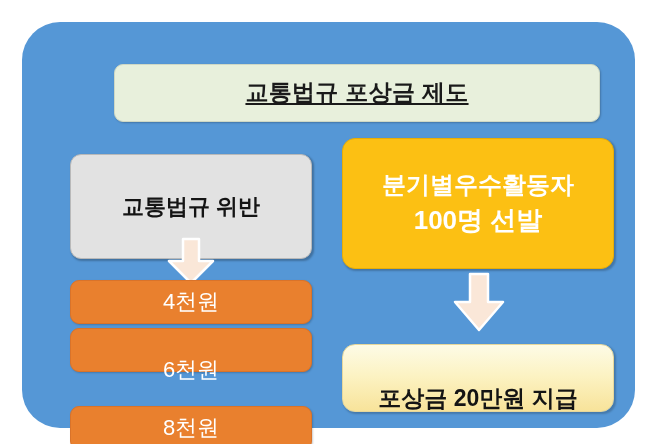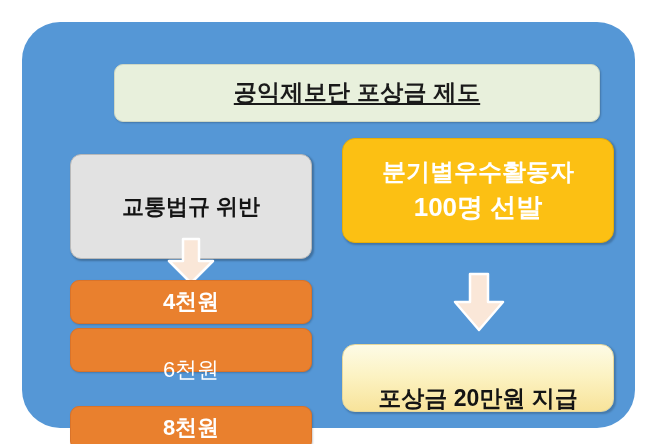--- a/index.html
+++ b/index.html
@@ -82,21 +82,21 @@
     font-weight: bold;
     color: #141414;
     line-height: 1.15;
   }
 
   
   .amber-card {
     left: 320px;
     top: 116px;
     width: 272px;
-    height: 105px;
+    height: 131px;
     background: #fcc013;
     border-radius: 13px;
     border: 1px solid #e8ad06;
     box-shadow: 1.5px 1.5px 2px rgba(0,0,0,0.22);
     gap: 7px;
   }
   .amber-line {
     font-size: 24px;
     font-weight: bold;
     color: #ffffff;
@@ -118,21 +118,21 @@
   }
   .bar-1 { top: 258px; }
   .bar-2 { top: 306px; }
   .bar-3 { top: 368px; margin-top: 16px; }
 
   .bar-text {
     font-size: 22px;
     color: #ffffff;
     line-height: 1;
   }
-  .bar-text.bold   { font-weight: bold; }
+  .bar-text.bold   { font-weight: normal; }
   .bar-text.normal { font-weight: normal; margin-top: 40px; }
 
   
   .cream-card {
     left: 320px;
     top: 322px;
     width: 272px;
     height: 68px;
     border-radius: 13px;
     border: 1px solid #e6d79b;
@@ -166,21 +166,21 @@
   }
 </style>
 </head>
 <body>
 
 <div class="canvas">
 
   <div class="panel">
 
     <div class="card title-card">
-      <span class="title-text">공익제보단 포상금 제도</span>
+      <span class="title-text">교통법규 포상금 제도</span>
     </div>
 
     <div class="card grey-card">
       <span class="grey-line">교통법규 위반</span>
     </div>
 
     <svg class="arrow arrow-left" viewBox="0 0 56 48" aria-hidden="true">
       <polygon points="20,2 36,2 36,24 50,24 28,46 6,24 20,24" fill="#fae7d8" stroke="#ffffff" stroke-width="2.5" stroke-linejoin="round"></polygon>
     </svg>
 

